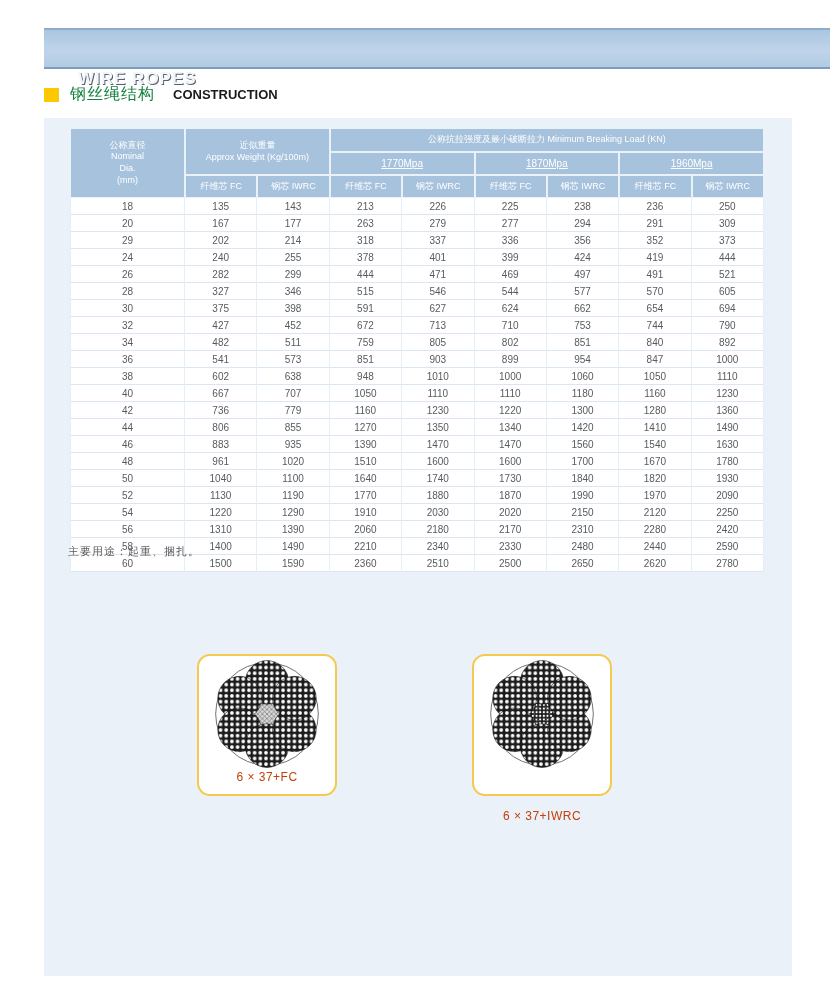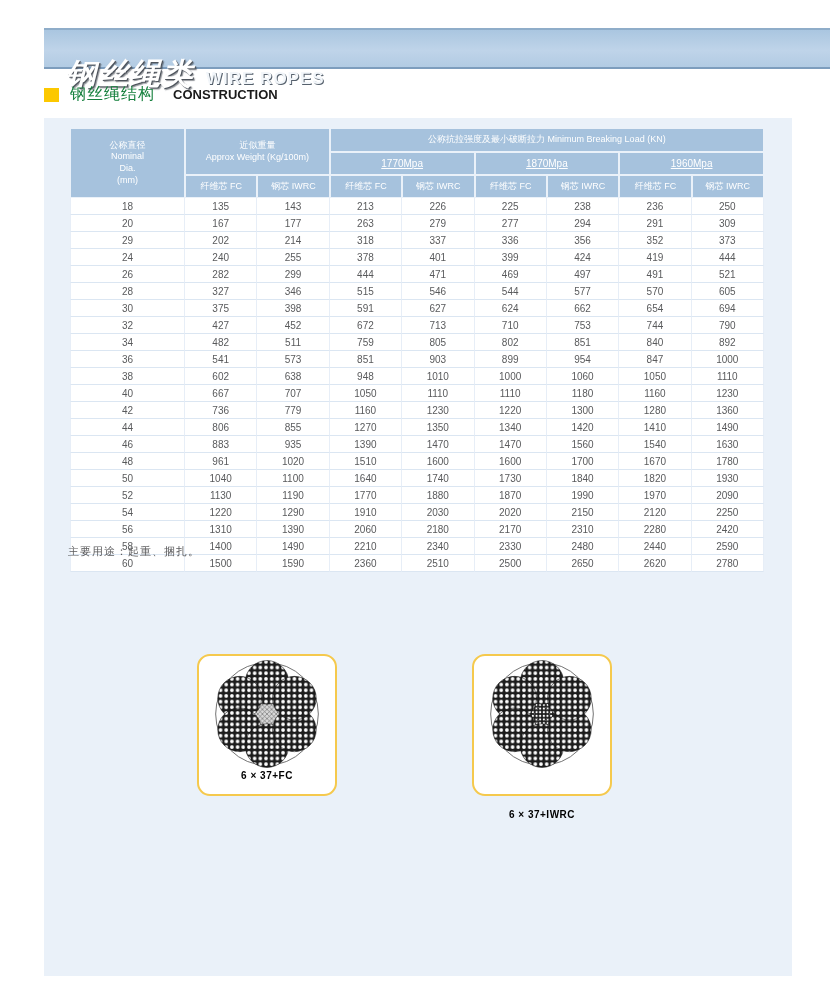--- a/index.html
+++ b/index.html
@@ -66,29 +66,28 @@
   
   .card{
     position:absolute;top:654px;width:140px;height:142px;background:#ffffff;
     border:2px solid #f5c94d;border-radius:13px;box-sizing:border-box;
     display:flex;flex-direction:column;align-items:center;
   }
   .card.c1{left:197px;}
   .card.c2{left:472px;gap:39px;}
   .card svg{margin-top:3px;}
   .card .rope-label{
-    font-size:10px;font-weight:bold;color:#000000;margin-top:-3px;
+    font-size:12px;font-weight:normal;color:#c2410c;margin-top:-3px;
     letter-spacing:.5px;
   }
 </style>
 </head>
 <body>
 
 <div class="title-bar">
-  <span class="title-cn">钢丝绳类</span>
   <span class="title-en">WIRE ROPES</span>
 </div>
 
 <div class="section-row">
   <span class="bullet"></span>
   <span class="section-cn">钢丝绳结构</span>
   <span class="section-en">CONSTRUCTION</span>
 </div>
 
 <div class="panel"></div>

